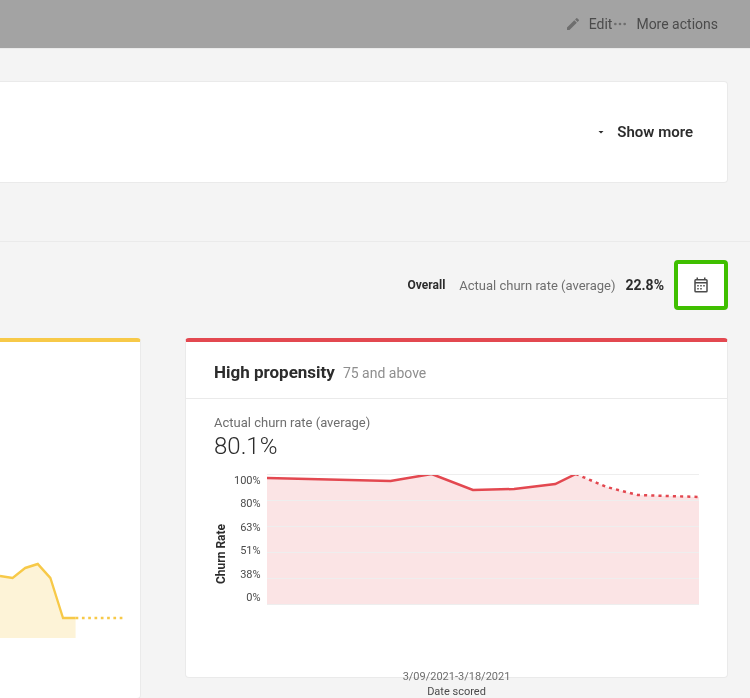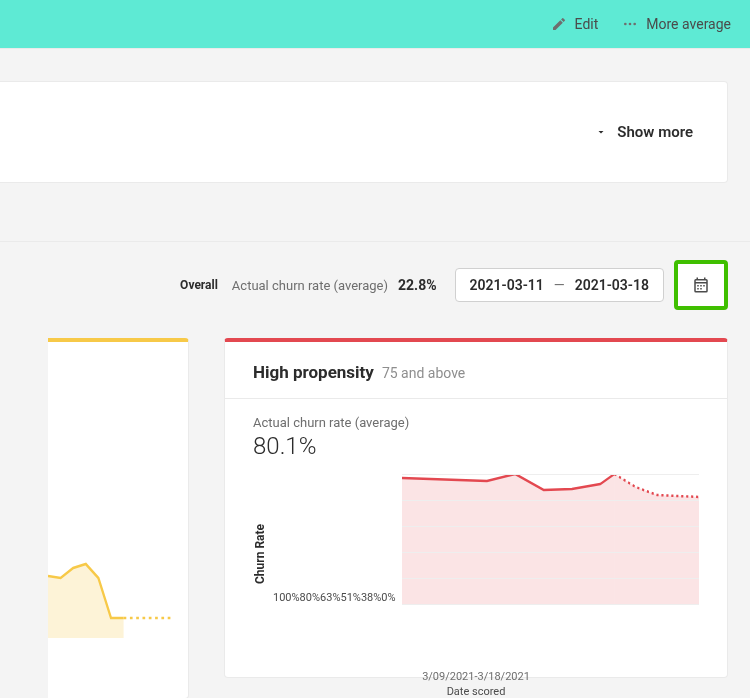--- a/index.html
+++ b/index.html
@@ -1,41 +1,41 @@
 <!DOCTYPE html>
 <html><head>
 <meta charset="utf-8">
 <style>
   html,body{margin:0;padding:0;font-family:-apple-system,BlinkMacSystemFont,"Segoe UI",Roboto,Helvetica,Arial,sans-serif;background:#f4f4f4;color:#2c2c2c;}
   .page{width:750px;height:698px;overflow:hidden;position:relative;background:#f4f4f4;}
-  .toolbar{height:48px;background:#5eead4;display:flex;align-items:center;justify-content:flex-end;padding-right:19px;gap:24px;border-bottom:1px solid #eaeaea;}
+  .toolbar{height:48px;background:#a3a3a3;display:flex;align-items:center;justify-content:flex-end;padding-right:32px;border-bottom:1px solid #eaeaea;}
   .tool-btn{display:flex;align-items:center;gap:8px;color:#4b4b4b;font-size:14px;cursor:pointer;}
   .tool-btn svg{width:16px;height:16px;fill:#6e6e6e;}
   .more-show{margin:32px 0 0 0;height:100px;background:#fff;border:1px solid #eaeaea;border-left:none;border-radius:0 4px 4px 0;margin-right:22px;display:flex;align-items:center;justify-content:flex-end;padding-right:34px;}
   .show-more{display:flex;align-items:center;gap:10px;font-size:15px;font-weight:600;cursor:pointer;color:#2c2c2c;}
   .show-more svg{width:12px;height:12px;fill:#2c2c2c;}
   .summary-row{margin-top:58px;display:flex;align-items:center;justify-content:flex-end;padding-right:22px;gap:10px;border-top:1px solid #eaeaea;padding-top:18px;}
   .overall-label{font-size:12px;font-weight:700;color:#2c2c2c;}
   .churn-label{font-size:13px;color:#6e6e6e;margin-left:4px;}
   .overall-val{font-size:14px;font-weight:700;margin-left:0;}
   .date-box{display:flex;align-items:center;gap:10px;background:#fff;border:1px solid #d0d0d0;border-radius:4px;padding:8px 14px;font-size:14px;font-weight:600;color:#2c2c2c;margin-left:8px;}
   .date-sep{color:#6e6e6e;font-weight:400;}
   .cal-btn{width:46px;height:42px;border:4px solid #3fbf00;border-radius:4px;display:flex;align-items:center;justify-content:center;background:#fff;cursor:pointer;}
   .cal-btn svg{width:18px;height:18px;fill:#4b4b4b;}
-  .cards-row{display:flex;gap:35px;margin-top:28px;padding-right:22px;padding-left:48px;}
+  .cards-row{display:flex;gap:44px;margin-top:28px;padding-right:22px;}
   .card-left{width:140px;background:#fff;border:1px solid #eaeaea;border-left:none;border-top:4px solid #f7c948;position:relative;padding-top:16px;height:340px;border-radius:0 4px 4px 0;}
   .card-main{flex:1;background:#fff;border:1px solid #eaeaea;border-top:4px solid #e34850;padding:20px 28px 20px 28px;border-radius:4px;height:340px;box-sizing:border-box;}
   .card-title{font-size:17px;font-weight:700;}
   .card-sub{font-size:14px;color:#8e8e8e;margin-left:4px;font-weight:400;}
   .hr{border:none;border-top:1px solid #eaeaea;margin:16px -28px 16px -28px;}
   .metric-label{font-size:13px;color:#6e6e6e;}
   .metric-val{font-size:24px;font-weight:300;color:#2c2c2c;margin-top:2px;}
   .chart-wrap{position:relative;margin-top:14px;height:160px;display:flex;}
   .y-label{writing-mode:vertical-rl;transform:rotate(180deg);font-size:12px;font-weight:700;text-align:center;margin-right:6px;}
-  .y-axis{display:flex;flex-direction:row;justify-content:space-between;align-items:flex-end;font-size:11px;color:#4b4b4b;padding-right:6px;height:130px;}
+  .y-axis{display:flex;flex-direction:column;justify-content:space-between;align-items:flex-end;font-size:11px;color:#4b4b4b;padding-right:6px;height:130px;}
   .plot{flex:1;position:relative;height:130px;}
   .grid-line{position:absolute;left:0;right:0;border-top:1px solid #eee;}
   .x-range{text-align:center;font-size:11px;color:#6e6e6e;margin-top:36px;}
   .x-label{text-align:center;font-size:11px;color:#4b4b4b;margin-top:2px;}
   
   .mini-plot{position:absolute;bottom:60px;left:0;right:14px;height:120px;}
   
   .line-main{fill:none;stroke:#e34850;stroke-width:2.5;}
   .area-main{fill:rgba(227,72,80,0.15);stroke:none;}
   .line-dash{fill:none;stroke:#e34850;stroke-width:2.5;stroke-dasharray:3 4;}
@@ -53,42 +53,37 @@
           <path d="M3 17.25V21h3.75l11-11-3.75-3.75-11 11zM20.7 7.04a1 1 0 0 0 0-1.41l-2.34-2.34a1 1 0 0 0-1.41 0l-1.83 1.83 3.75 3.75 1.83-1.83z"></path>
         </svg>
     <span>Edit</span>
   </div>
   <div class="tool-btn">
     <svg viewBox="0 0 24 24">
           <circle cx="5" cy="12" r="2"></circle>
           <circle cx="12" cy="12" r="2"></circle>
           <circle cx="19" cy="12" r="2"></circle>
         </svg>
-    <span>More average</span>
+    <span>More actions</span>
   </div>
 </div>
 
 <div class="more-show">
   <div class="show-more">
     <svg viewBox="0 0 24 24">
           <path d="M7 10l5 5 5-5z"></path>
         </svg>
     <span>Show more</span>
   </div>
 </div>
 
 <div class="summary-row">
   <span class="overall-label">Overall</span>
   <span class="churn-label">Actual churn rate (average)</span>
   <span class="overall-val">22.8%</span>
-  <div class="date-box">
-    <span>2021-03-11</span>
-    <span class="date-sep">—</span>
-    <span>2021-03-18</span>
-  </div>
   <div class="cal-btn">
     <svg viewBox="0 0 24 24">
           <path d="M19 4h-1V2h-2v2H8V2H6v2H5a2 2 0 0 0-2 2v14a2 2 0 0 0 2 2h14a2 2 0 0 0 2-2V6a2 2 0 0 0-2-2zm0 16H5V10h14v10zM5 8V6h14v2H5zm2 4h2v2H7v-2zm4 0h2v2h-2v-2zm4 0h2v2h-2v-2zM7 16h2v2H7v-2zm4 0h2v2h-2v-2z"></path>
         </svg>
   </div>
 </div>
 
 <div class="cards-row">
 
   <div class="card-left">

